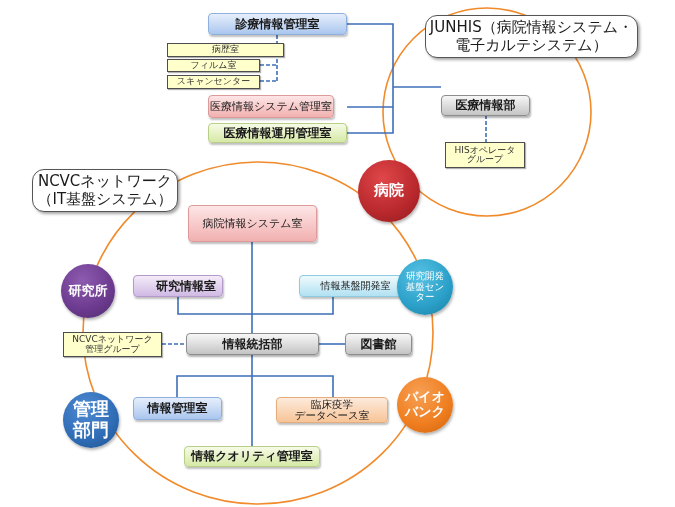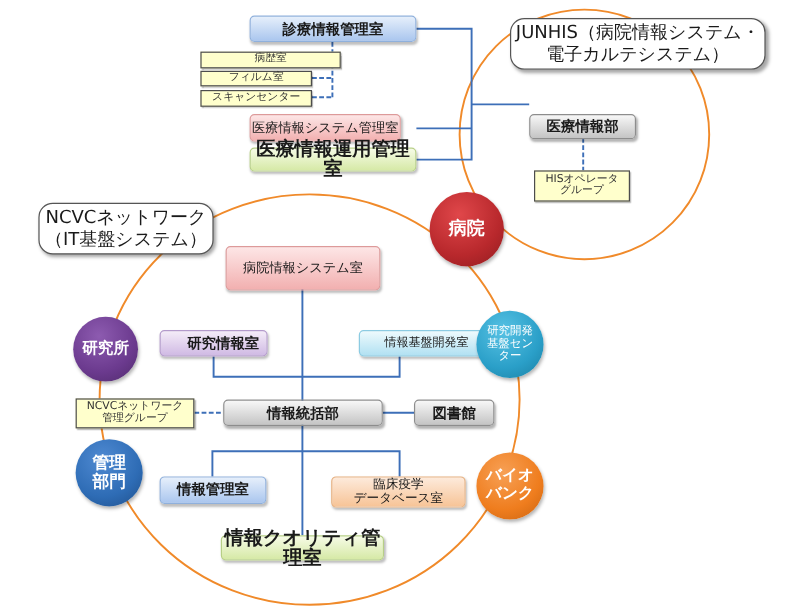--- a/index.html
+++ b/index.html
@@ -4,21 +4,21 @@
 <style>
   html, body { margin:0; padding:0; background:#ffffff; }
   body { width:675px; height:507px; position:relative; overflow:hidden;
          font-family:"DejaVu Sans", "Liberation Sans", sans-serif; }
   #lines { position:absolute; left:0; top:0; width:675px; height:507px; }
   .box { position:absolute; box-sizing:border-box; display:flex; align-items:center;
          justify-content:center; text-align:center; white-space:pre-line; color:#1a1a1a;
          border-radius:4px; line-height:1.05; }
   .b-blue   { background:linear-gradient(#e6effb,#aac6ee); border:1px solid #8fb0dc; box-shadow:1px 2px 2px rgba(0,0,0,.25); font-weight:bold; font-size:12px; }
   .b-pink   { background:linear-gradient(#fde6e6,#f2b0b0); border:1px solid #dd9a9a; box-shadow:1px 2px 2px rgba(0,0,0,.25); font-size:11px; }
-  .b-green  { background:linear-gradient(#f6fbe6,#d6e9a6); border:1px solid #b7cf86; box-shadow:1px 2px 2px rgba(0,0,0,.25); font-weight:bold; font-size:16px; }
+  .b-green  { background:linear-gradient(#f6fbe6,#d6e9a6); border:1px solid #b7cf86; box-shadow:1px 2px 2px rgba(0,0,0,.25); font-weight:bold; font-size:12px; }
   .b-gray   { background:linear-gradient(#f7f7f7,#c4c4c4); border:1px solid #8d8d8d; box-shadow:1px 2px 2px rgba(0,0,0,.3); font-weight:bold; font-size:12px; }
   .b-purple { background:linear-gradient(#f4ecf8,#d0bae4); border:1px solid #b39acb; box-shadow:1px 2px 2px rgba(0,0,0,.25); font-weight:bold; font-size:12px; }
   .b-cyan   { background:linear-gradient(#eefafd,#b2e1f2); border:1px solid #8ccbe2; box-shadow:1px 2px 2px rgba(0,0,0,.25); font-weight:normal; font-size:10px;margin-left:24px; }
   .b-orange { background:linear-gradient(#fdeadb,#f7c497); border:1px solid #e5ad7c; box-shadow:1px 2px 2px rgba(0,0,0,.25); font-size:10.5px; }
   .b-yellow { background:#ffffcc; border:1px solid #4d4d4d; border-radius:0; font-size:9px; color:#333; box-shadow:1px 1px 1px rgba(0,0,0,.3); }
   .b-label  { background:#ffffff; border:1.5px solid #555; border-radius:12px; font-size:15px; box-shadow:2px 2px 3px rgba(0,0,0,.35); line-height:1.15; }
   .circle { position:absolute; border-radius:50%; display:flex; align-items:center; justify-content:center;
             text-align:center; white-space:pre-line; color:#ffffff; font-weight:bold; line-height:1.15;
             box-shadow:1px 2px 3px rgba(0,0,0,.3); }
 </style>
@@ -77,16 +77,16 @@
 <div class="box b-blue" style="left:133px;top:397px;width:89px;height:23px;">情報管理室</div>
 <div class="box b-orange" style="left:276px;top:397px;width:112px;height:26px;">臨床疫学
 データベース室</div>
 <div class="box b-green" style="left:184px;top:446px;width:136px;height:21px;">情報クオリティ管理室</div>
 
 <div class="circle" style="left:358px;top:160px;width:62px;height:62px;font-size:15px;background:radial-gradient(circle at 40% 30%,#e0474a,#b8282c 60%,#8f1c20);">病院</div>
 <div class="circle" style="left:61px;top:264px;width:54px;height:54px;font-size:13px;background:radial-gradient(circle at 40% 30%,#8d5bb0,#6b3a8e 60%,#4f2a6b);">研究所</div>
 <div class="circle" style="left:397px;top:259px;width:56px;height:56px;font-size:9.5px;font-weight:normal;background:radial-gradient(circle at 40% 30%,#57c2e4,#2a9fc8 60%,#1b7ea1);">研究開発
 基盤セン
 ター</div>
-<div class="circle" style="left:63px;top:366px;width:56px;height:56px;font-size:14px;background:radial-gradient(circle at 40% 30%,#4f8ad2,#2e6cb5 60%,#1f4f8a);">管理
+<div class="circle" style="left:63px;top:392px;width:56px;height:56px;font-size:18px;background:radial-gradient(circle at 40% 30%,#4f8ad2,#2e6cb5 60%,#1f4f8a);">管理
 部門</div>
 <div class="circle" style="left:397px;top:377px;width:56px;height:56px;font-size:13px;font-weight:bold;background:radial-gradient(circle at 40% 30%,#f7a055,#ef7d1e 60%,#c96310);">バイオ
 バンク</div>
 
 </body></html>

